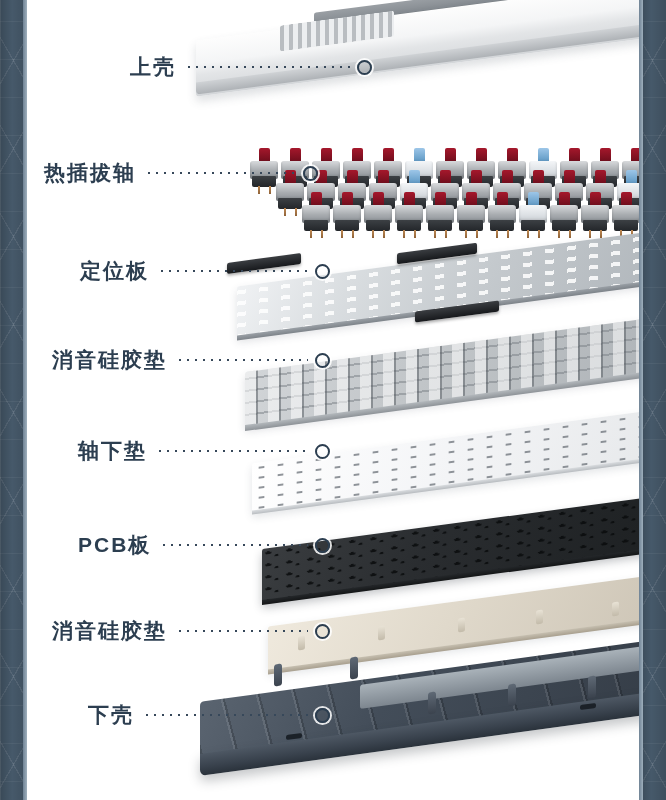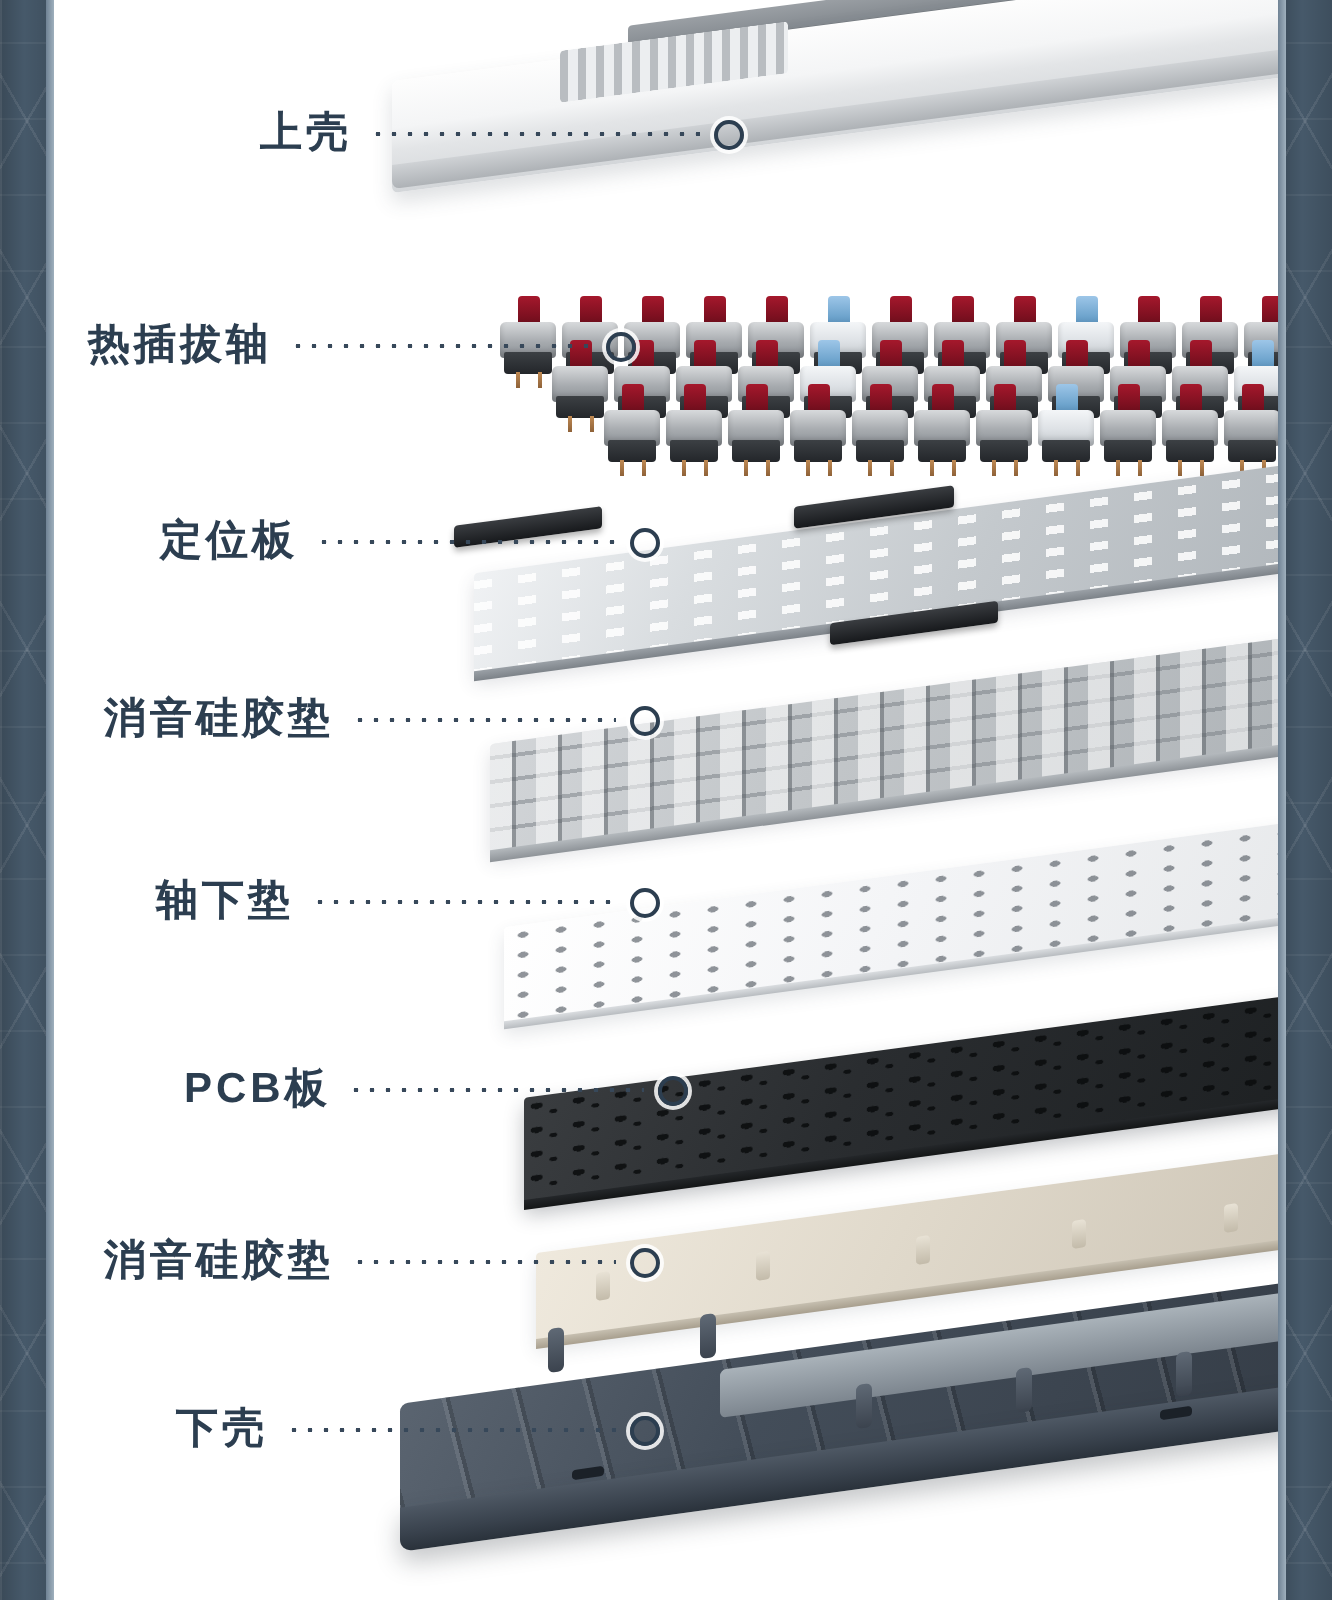--- a/index.html
+++ b/index.html
@@ -654,21 +654,21 @@
       <div class="callout" style="left: 52px; top: 345px; width: 278px;">
         <span class="lbl">消音硅胶垫</span>
         <span class="leader"></span>
         <span class="marker"></span>
       </div>
       <div class="callout" style="left: 78px; top: 436px; width: 252px;">
         <span class="lbl">轴下垫</span>
         <span class="leader"></span>
         <span class="marker"></span>
       </div>
-      <div class="callout" style="left: 92px; top: 530px; width: 252px; text-align: center;">
+      <div class="callout" style="left: 78px; top: 530px; width: 252px; text-align: center;">
         <span class="lbl">PCB板</span>
         <span class="leader"></span>
         <span class="marker"></span>
       </div>
       <div class="callout" style="left: 52px; top: 616px; width: 278px;">
         <span class="lbl">消音硅胶垫</span>
         <span class="leader"></span>
         <span class="marker"></span>
       </div>
       <div class="callout" style="left: 88px; top: 700px; width: 242px; align-items: center;">

